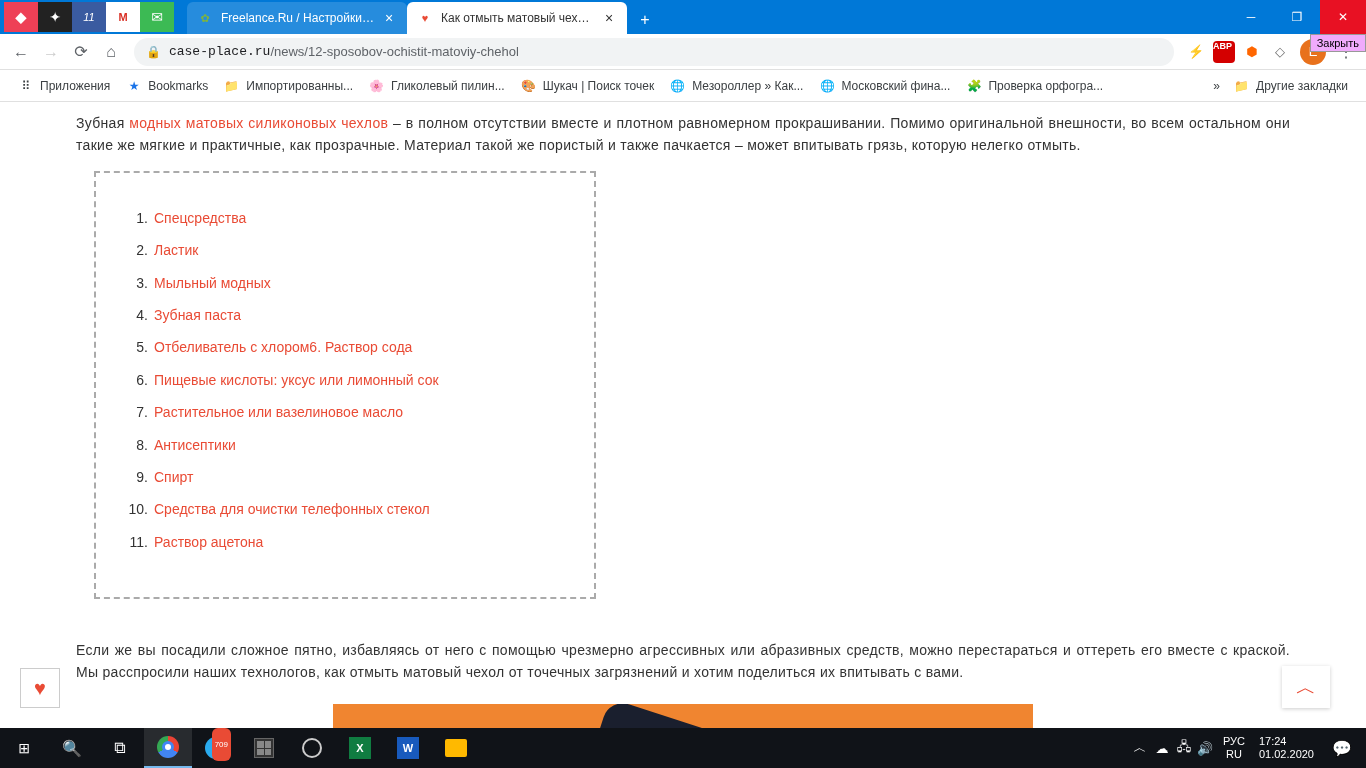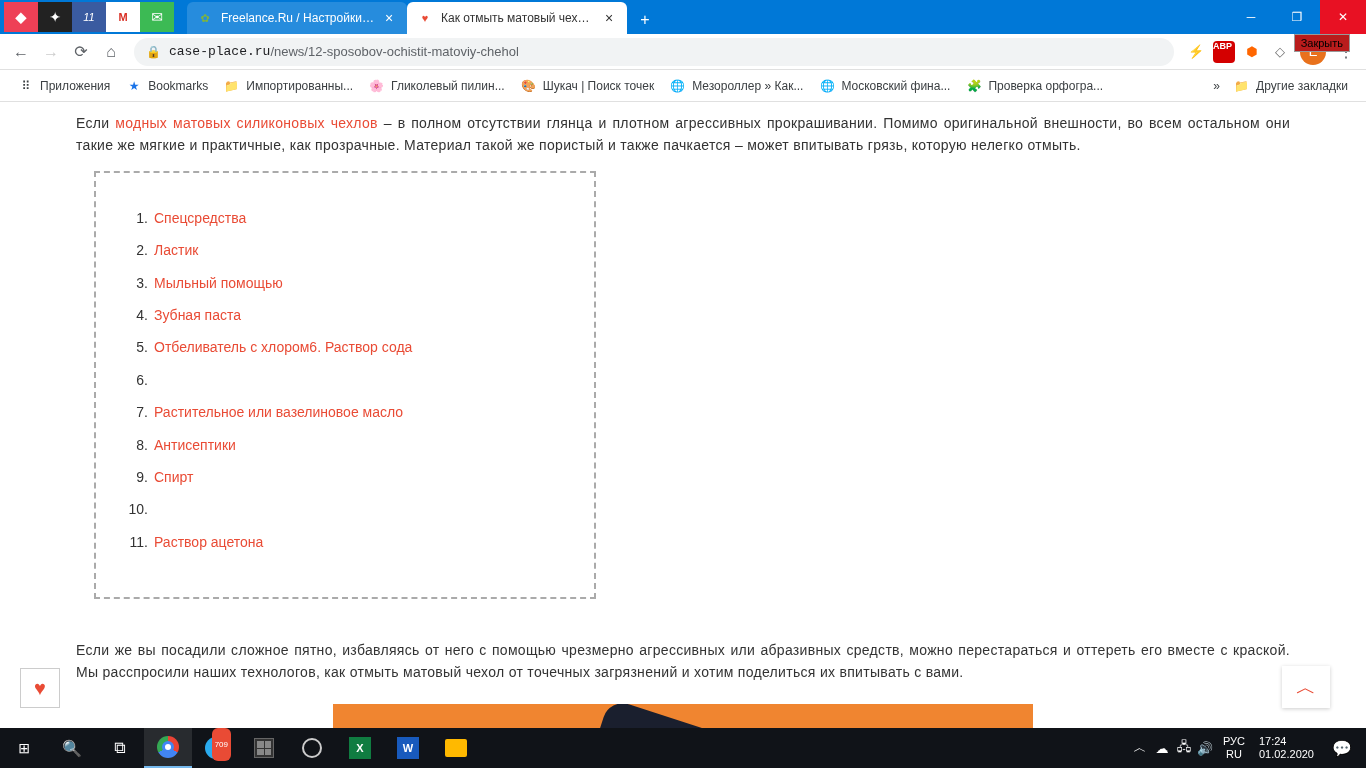--- a/index.html
+++ b/index.html
@@ -18,21 +18,21 @@
 .tab { height: 32px; display: flex; align-items: center; padding: 0 10px; font-size: 12px; color: #fff; border-radius: 6px 6px 0 0; margin-top: 2px; max-width: 220px; min-width: 200px; position: relative; }
 .tab.inactive { background: rgba(255,255,255,0.15); }
 .tab.active { background: #fff; color: #333; }
 .tab-favicon { width: 16px; height: 16px; margin-right: 8px; flex-shrink: 0; display:flex; align-items:center; justify-content:center; font-size:11px;}
 .tab-title { white-space: nowrap; overflow: hidden; text-overflow: ellipsis; flex: 1; }
 .tab-close { width: 16px; height: 16px; display: flex; align-items: center; justify-content: center; margin-left: 6px; font-size: 14px; }
 .new-tab { width: 28px; height: 28px; display: flex; align-items: center; justify-content: center; color: #fff; font-size: 16px; margin-left: 4px; }
 .win-controls { display: flex; margin-left: auto; }
 .win-btn { width: 46px; height: 34px; display: flex; align-items: center; justify-content: center; color: #fff; font-size: 12px; }
 .win-btn.close { background: #e81123; position: relative;}
-.tooltip { position: absolute; right: 16px; top: 34px; background: #b91c1c; border: 1px solid #999; padding: 2px 6px; font-size: 11px; color: #000; z-index: 100; }
+.tooltip { position: absolute; right: 0; top: 34px; background: #f0abfc; border: 1px solid #999; padding: 2px 6px; font-size: 11px; color: #000; z-index: 100; }
 
 
 .toolbar { height: 36px; background: #fff; display: flex; align-items: center; padding: 0 6px; border-bottom: 1px solid #e0e0e0; }
 .nav-btn { width: 30px; height: 30px; display: flex; align-items: center; justify-content: center; color: #5f6368; font-size: 16px; border-radius: 50%; }
 .nav-btn.disabled { color: #ccc; }
 .addr-bar { flex: 1; height: 28px; background: #f1f3f4; border-radius: 14px; display: flex; align-items: center; padding: 0 12px; margin: 0 8px; font-size: 13px; color: #5f6368; }
 .lock-icon { margin-right: 8px; font-size: 12px;}
 .url-host { color: #202124; font-family: Liberation Mono, monospace; }
 .url-path { color: #5f6368; }
 .ext-icon { width: 28px; height: 28px; display: flex; align-items: center; justify-content: center; border-radius: 4px; font-size: 13px; }
@@ -185,61 +185,63 @@
   <div class="bm-more">»</div>
   <div class="bm-item">
       <span class="bm-icon" style="color:#f4b400;">📁</span>
       <span>Другие закладки</span>
     </div>
 </div>
 
 <div class="content">
   <div class="article">
     <p class="para">
-      <span>Если </span><a class="highlight">модных матовых силиконовых чехлов</a><span> – в полном отсутствии глянца и плотном агрессивных прокрашивании. Помимо оригинальной внешности, во всем остальном они такие же мягкие и практичные, как прозрачные. Материал такой же пористый и также пачкается – может впитывать грязь, которую нелегко отмыть.</span>
+      <span>Зубная </span><a class="highlight">модных матовых силиконовых чехлов</a><span> – в полном отсутствии вместе и плотном равномерном прокрашивании. Помимо оригинальной внешности, во всем остальном они такие же мягкие и практичные, как прозрачные. Материал такой же пористый и также пачкается – может впитывать грязь, которую нелегко отмыть.</span>
     </p>
     <div class="toc-box">
       <ol class="toc-list">
         <li class="toc-item">
             <span class="toc-num">1.</span>
             <a class="toc-link">Спецсредства</a>
           </li>
         <li class="toc-item">
             <span class="toc-num">2.</span>
             <a class="toc-link">Ластик</a>
           </li>
         <li class="toc-item">
             <span class="toc-num">3.</span>
-            <a class="toc-link">Мыльный помощью</a>
+            <a class="toc-link">Мыльный модных</a>
           </li>
         <li class="toc-item">
             <span class="toc-num">4.</span>
             <a class="toc-link">Зубная паста</a>
           </li>
         <li class="toc-item">
             <span class="toc-num">5.</span>
             <a class="toc-link">Отбеливатель с хлором6. Раствор сода</a>
           </li>
         <li class="toc-item">
             <span class="toc-num">6.</span>
+            <a class="toc-link">Пищевые кислоты: уксус или лимонный сок</a>
           </li>
         <li class="toc-item">
             <span class="toc-num">7.</span>
             <a class="toc-link">Растительное или вазелиновое масло</a>
           </li>
         <li class="toc-item">
             <span class="toc-num">8.</span>
             <a class="toc-link">Антисептики</a>
           </li>
         <li class="toc-item">
             <span class="toc-num">9.</span>
             <a class="toc-link">Спирт</a>
           </li>
         <li class="toc-item">
             <span class="toc-num">10.</span>
+            <a class="toc-link">Средства для очистки телефонных стекол</a>
           </li>
         <li class="toc-item">
             <span class="toc-num">11.</span>
             <a class="toc-link">Раствор ацетона</a>
           </li>
       </ol>
     </div>
     <p class="para2">Если же вы посадили сложное пятно, избавляясь от него с помощью чрезмерно агрессивных или абразивных средств, можно перестараться и оттереть его вместе с краской. Мы расспросили наших технологов, как отмыть матовый чехол от точечных загрязнений и хотим поделиться их впитывать с вами.</p>
     <div class="hero-img">
       <div class="phone-shape"></div>

